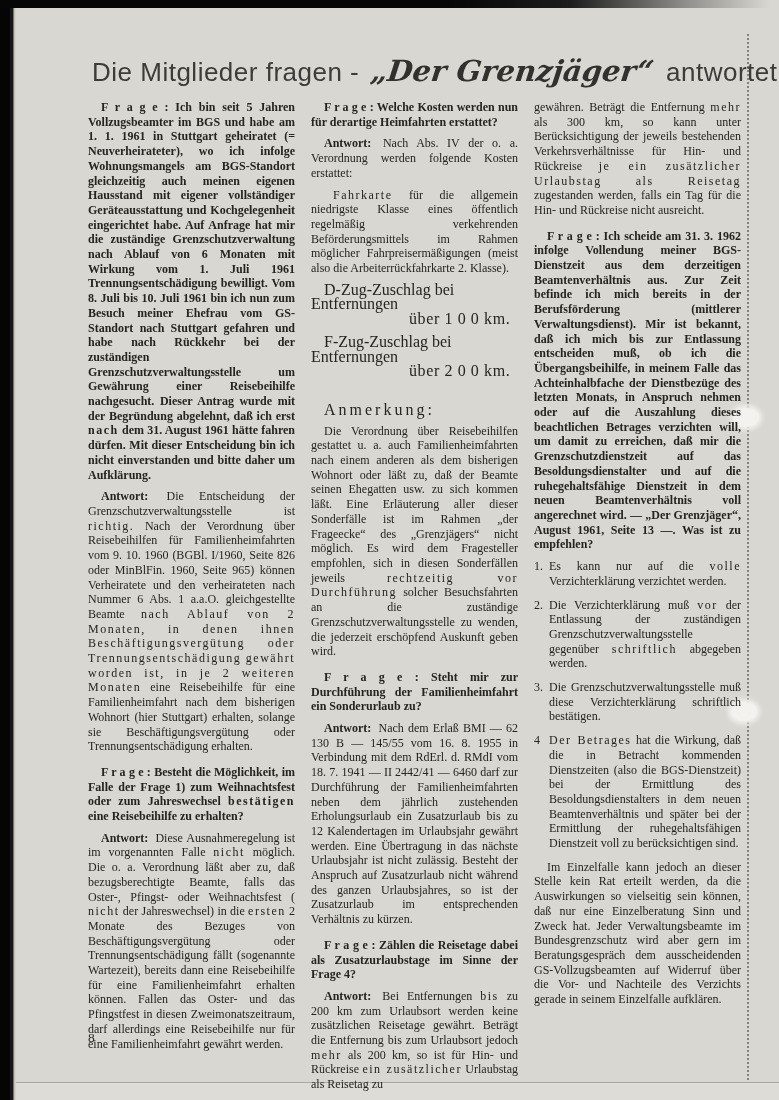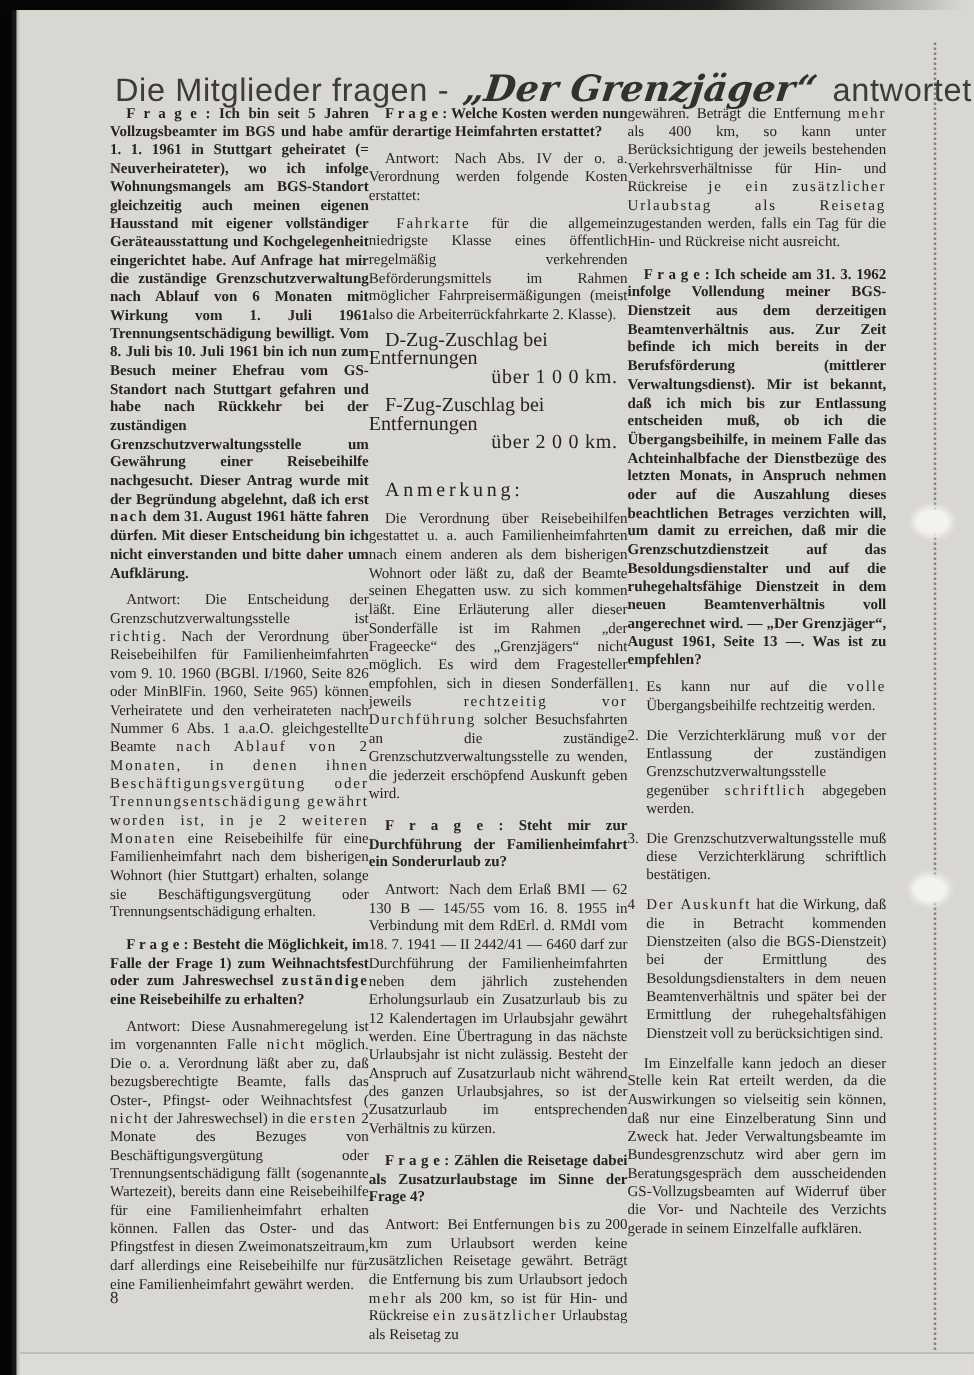--- a/index.html
+++ b/index.html
@@ -21,26 +21,26 @@
   .hole.h2{left:731px;top:702px;}
 
   
   .title-row{position:absolute;top:54px;left:92px;width:664px;text-align:center;white-space:nowrap;}
   .title-part{font-family:"Liberation Sans",sans-serif;font-size:26px;font-weight:400;
     color:#3d3c38;letter-spacing:.5px;margin-top:12px;}
   .title-script{font-family:"DejaVu Serif",serif;font-style:italic;font-weight:700;font-size:29px;
     display:inline-block;transform:skewX(-7deg);margin:0 8px;color:#32312d;}
 
   
-  .content{position:absolute;top:83px;left:88px;width:652px;display:flex;}
+  .content{position:absolute;top:100px;left:88px;width:652px;display:flex;gap:16px;}
   .col{width:207px;flex:none;}
   .para{font-size:12px;line-height:14.7px;text-align:justify;text-indent:13px;margin:0 0 7px 0;}
   .q{font-weight:700;margin-top:11px;}
   .col .q:first-child{margin-top:0;}
-  .alabel{font-weight:400;padding-right:3px;}
+  .alabel{font-weight:700;padding-right:3px;}
   .sp{letter-spacing:1.5px;}
   .indent-para{text-indent:22px;}
   .tariff{font-size:16px;line-height:14.7px;text-align:left;text-indent:13px;margin:6px 0 8px;}
   .tariff .l2{display:block;text-indent:0;padding-left:98px;letter-spacing:.6px;}
   .note-head{font-size:16px;line-height:14.7px;letter-spacing:3px;text-indent:13px;margin:24px 0 6px;}
   .li{display:flex;font-size:12px;line-height:14.7px;margin:0 0 9px;}
   .li .m{width:15px;flex:none;}
   .li .t{flex:1;text-align:justify;}
   .page-num{position:absolute;left:88px;top:1030px;font-size:13.5px;color:#2a2824;}
 </style>
@@ -74,21 +74,21 @@
       <span class="alabel">Antwort:</span>
       <span>Die Entscheidung der Grenzschutzverwaltungsstelle ist</span>
       <span class="sp">richtig.</span>
       <span>Nach der Verordnung über Reisebeihilfen für Familienheimfahrten vom 9. 10. 1960 (BGBl. I/1960, Seite 826 oder MinBlFin. 1960, Seite 965) können Verheiratete und den verheirateten nach Nummer 6 Abs. 1 a.a.O. gleichgestellte Beamte</span>
       <span class="sp">nach Ablauf von 2 Monaten, in denen ihnen Beschäftigungsvergütung oder Trennungsentschädigung gewährt worden ist, in je 2 weiteren Monaten</span>
       <span>eine Reisebeihilfe für eine Familienheimfahrt nach dem bisherigen Wohnort (hier Stuttgart) erhalten, solange sie Beschäftigungsvergütung oder Trennungsentschädigung erhalten.</span>
     </p>
     <p class="para q">
       <span>F r a g e :</span>
       <span>Besteht die Möglichkeit, im Falle der Frage 1) zum Weihnachtsfest oder zum Jahreswechsel</span>
-      <span class="sp">zuständige</span>
+      <span class="sp">bestätigen</span>
       <span>eine Reisebeihilfe zu erhalten?</span>
     </p>
     <p class="para">
       <span class="alabel">Antwort:</span>
       <span>Diese Ausnahmeregelung ist im vorgenannten Falle</span>
       <span class="sp">nicht</span>
       <span>möglich. Die o. a. Verordnung läßt aber zu, daß bezugsberechtigte Beamte, falls das Oster-, Pfingst- oder Weihnachtsfest (</span>
       <span class="sp">nicht</span>
       <span>der Jahreswechsel) in die</span>
       <span class="sp">ersten</span>
@@ -144,34 +144,34 @@
       <span>als 200 km, so ist für Hin- und Rückreise</span>
       <span class="sp">ein zusätzlicher</span>
       <span>Urlaubstag als Reisetag zu</span>
     </p>
   </div>
 
   <div class="col">
     <p class="para" style="text-indent:0;">
       <span>gewähren. Beträgt die Entfernung</span>
       <span class="sp">mehr</span>
-      <span>als 400 km, so kann unter Berücksichtigung der jeweils bestehenden Verkehrsverhältnisse für Hin- und Rückreise</span>
+      <span>als 300 km, so kann unter Berücksichtigung der jeweils bestehenden Verkehrsverhältnisse für Hin- und Rückreise</span>
       <span class="sp">je ein zusätzlicher Urlaubstag als Reisetag</span>
       <span>zugestanden werden, falls ein Tag für die Hin- und Rückreise nicht ausreicht.</span>
     </p>
     <p class="para q">
       <span>F r a g e :</span>
       <span>Ich scheide am 31. 3. 1962 infolge Vollendung meiner BGS-Dienstzeit aus dem derzeitigen Beamtenverhältnis aus. Zur Zeit befinde ich mich bereits in der Berufsförderung (mittlerer Verwaltungsdienst). Mir ist bekannt, daß ich mich bis zur Entlassung entscheiden muß, ob ich die Übergangsbeihilfe, in meinem Falle das Achteinhalbfache der Dienstbezüge des letzten Monats, in Anspruch nehmen oder auf die Auszahlung dieses beachtlichen Betrages verzichten will, um damit zu erreichen, daß mir die Grenzschutzdienstzeit auf das Besoldungsdienstalter und auf die ruhegehaltsfähige Dienstzeit in dem neuen Beamtenverhältnis voll angerechnet wird. — „Der Grenzjäger“, August 1961, Seite 13 —. Was ist zu empfehlen?</span>
     </p>
     <div class="li">
       <span class="m">1.</span>
       <span class="t">
         <span>Es kann nur auf die</span>
         <span class="sp">volle</span>
-        <span>Übergangsbeihilfe rechtzeitig werden.</span>
+        <span>Verzichterklärung verzichtet werden.</span>
       </span>
     </div>
     <div class="li">
       <span class="m">2.</span>
       <span class="t">
         <span>Die Verzichterklärung muß</span>
         <span class="sp">vor</span>
         <span>der Entlassung der zuständigen Grenzschutzverwaltungsstelle gegenüber</span>
         <span class="sp">schriftlich</span>
         <span>abgegeben werden.</span>
@@ -179,21 +179,21 @@
     </div>
     <div class="li">
       <span class="m">3.</span>
       <span class="t">
         <span>Die Grenzschutzverwaltungsstelle muß diese Verzichterklärung schriftlich bestätigen.</span>
       </span>
     </div>
     <div class="li">
       <span class="m">4</span>
       <span class="t">
-        <span class="sp">Der Auskunft</span>
+        <span class="sp">Der Betrages</span>
         <span>hat die Wirkung, daß die in Betracht kommenden Dienstzeiten (also die BGS-Dienstzeit) bei der Ermittlung des Besoldungsdienstalters in dem neuen Beamtenverhältnis und später bei der Ermittlung der ruhegehaltsfähigen Dienstzeit voll zu berücksichtigen sind.</span>
       </span>
     </div>
     <p class="para">
       <span>Im Einzelfalle kann jedoch an dieser Stelle kein Rat erteilt werden, da die Auswirkungen so vielseitig sein können, daß nur eine Einzelberatung Sinn und Zweck hat. Jeder Verwaltungsbeamte im Bundesgrenzschutz wird aber gern im Beratungsgespräch dem ausscheidenden GS-Vollzugsbeamten auf Widerruf über die Vor- und Nachteile des Verzichts gerade in seinem Einzelfalle aufklären.</span>
     </p>
   </div>
 
 </div>
 

